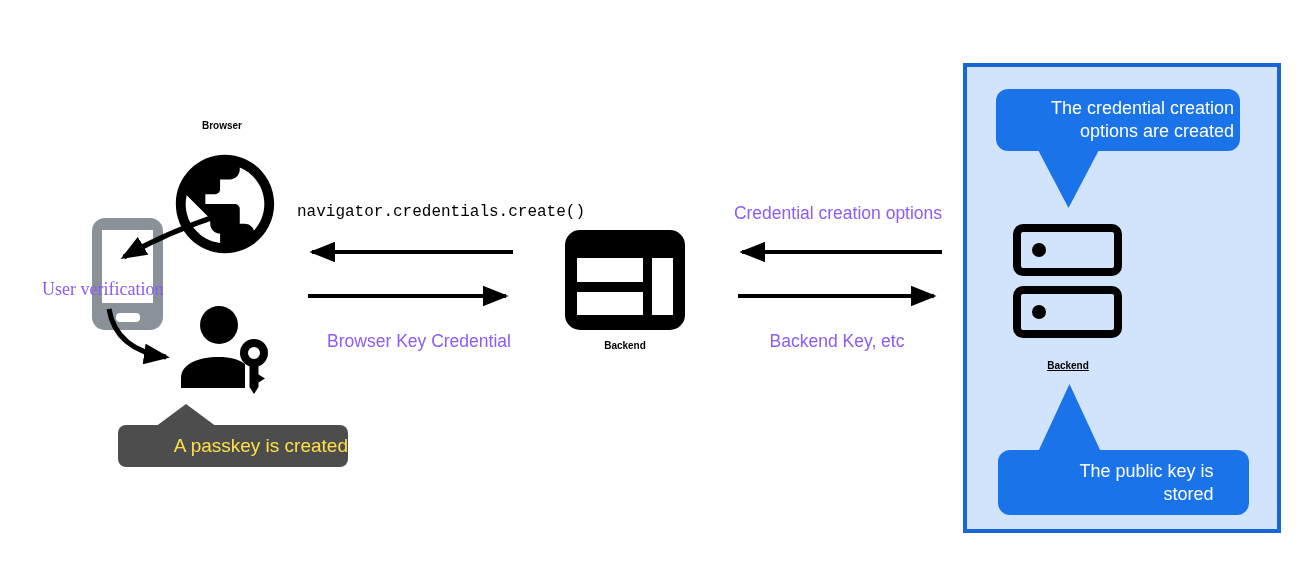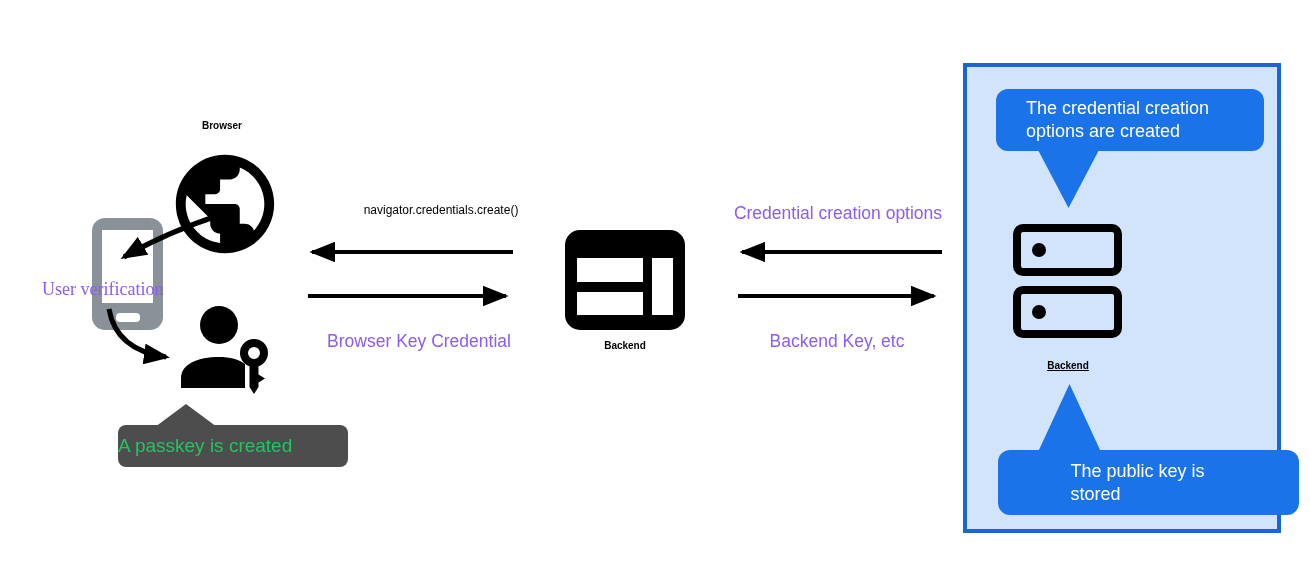--- a/index.html
+++ b/index.html
@@ -12,48 +12,48 @@
   }
   html,body{margin:0;padding:0;background:#fff;}
   .canvas{
     position:relative;width:1310px;height:568px;background:#fff;overflow:hidden;
     font-family:"Liberation Sans",sans-serif;color:var(--ink);
   }
   .abs{position:absolute;}
   .lbl{position:absolute;transform:translateX(-50%);white-space:nowrap;}
   .lbl-bold{font-weight:700;font-size:10px;}
   .lbl-plain{font-size:17.5px;color:#8b5cf6;}
-  .lbl-code{font-family:Liberation Sans, sans-serif;font-size:12px;}
+  .lbl-code{font-family:Liberation Mono, monospace;font-size:16px;}
   .lbl-left{position:absolute;font-size:18px;color:#8b5cf6;white-space:nowrap;font-family:Liberation Serif, serif;}
 
   
   .panel{
     left:963px;top:63px;width:318px;height:470px;box-sizing:border-box;
     background:var(--panel_bg);border:4px solid var(--panel_border);
   }
 
   
   .bubble{
     position:absolute;background:var(--accent);color:#fff;border-radius:12px;
-    display:flex;align-items:center;justify-content:center;text-align:left;
-    font-size:18px;line-height:1.27;padding-left:24px;
+    display:flex;align-items:center;justify-content:center;text-align:right;
+    font-size:18px;line-height:1.27;
   }
   .bubble-top{left:996px;top:89px;width:244px;height:62px;}
-  .bubble-bottom{left:998px;top:450px;width:277px;height:65px;}
+  .bubble-bottom{left:998px;top:450px;width:251px;height:65px;}
   .bubble-top .bubble-text{max-width:232px;}
   .bubble-bottom .bubble-text{max-width:180px;}
   .tail{position:absolute;background:var(--accent);}
   .tail-down{left:1037px;top:148px;width:63px;height:60px;clip-path:polygon(0 0,100% 0,50% 100%);}
   .tail-up{left:1038px;top:384px;width:63px;height:68px;clip-path:polygon(50% 0,100% 100%,0 100%);}
 
   
   .tooltip{
     position:absolute;left:118px;top:425px;width:230px;height:42px;
-    background:var(--tooltip_bg);color:#22c55e;border-radius:8px;
-    display:flex;align-items:center;justify-content:flex-start;font-size:19px;
+    background:var(--tooltip_bg);color:#fde047;border-radius:8px;
+    display:flex;align-items:center;justify-content:flex-end;font-size:19px;
   }
   .tooltip-tail{
     position:absolute;left:155px;top:404px;width:62px;height:23px;
     background:var(--tooltip_bg);clip-path:polygon(50% 0,100% 100%,0 100%);
   }
 
   
   .phone{left:92px;top:218px;width:71px;height:112px;background:var(--phone_gray);border-radius:13px;}
   .phone-screen{position:absolute;left:10px;right:10px;top:12px;bottom:27px;background:#fff;}
   .phone-home{

